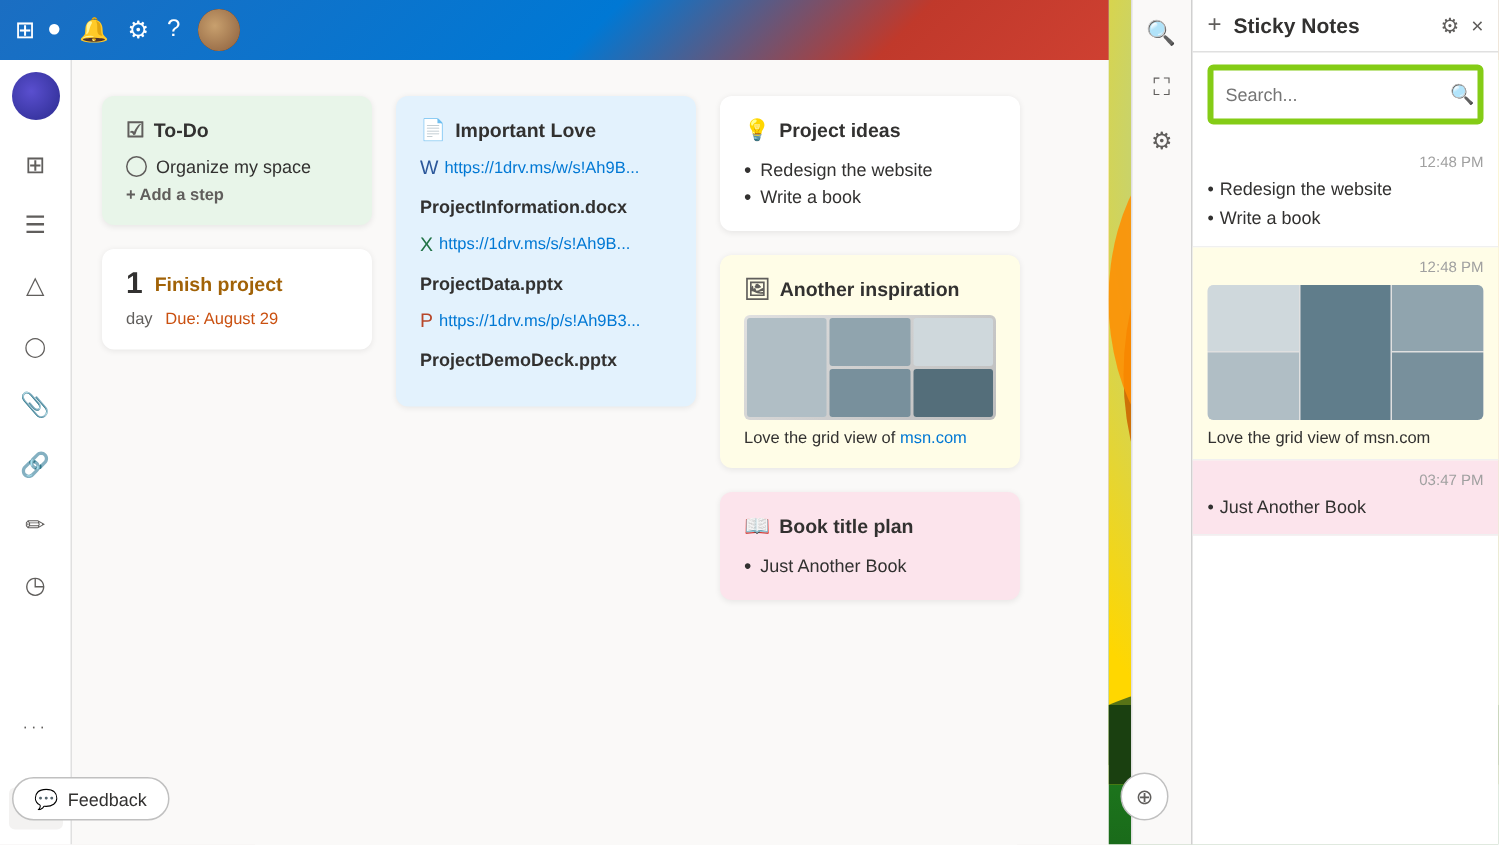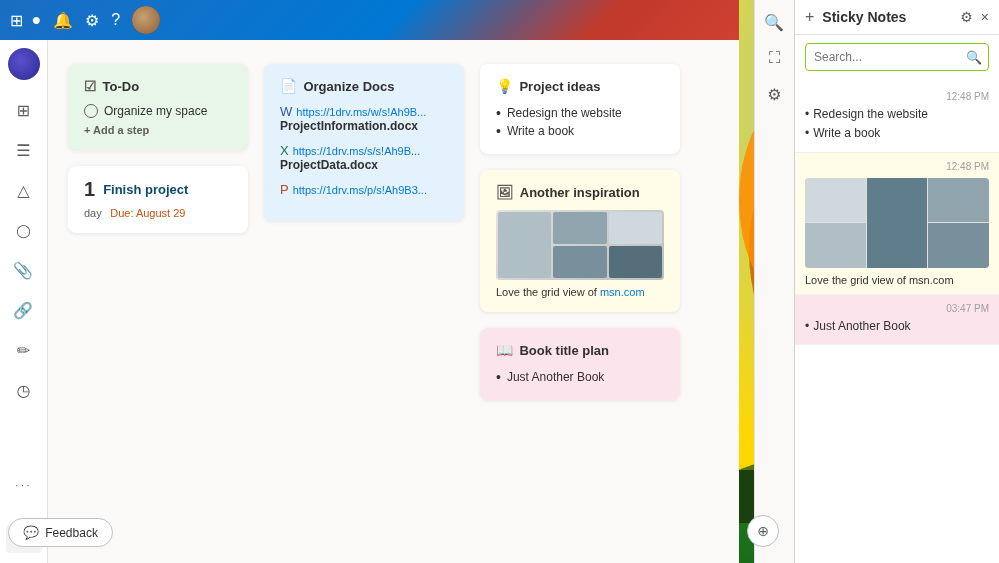--- a/index.html
+++ b/index.html
@@ -74,30 +74,30 @@
     
     .todo-card { background: #e8f5e9; width: 180px; }
     .todo-item { display: flex; gap: 6px; font-size: 12px; color: #323130; margin-bottom: 6px; }
     .todo-circle { width: 14px; height: 14px; border-radius: 50%; border: 1.5px solid #605e5c; flex-shrink: 0; }
     .add-step { font-size: 11px; color: #605e5c; display: flex; align-items: center; gap: 4px; margin-top: 4px; cursor: pointer; font-weight: bold; }
 
     
     .finish-card { background: white; width: 180px; padding: 12px 16px; }
     .finish-header { display: flex; align-items: center; gap: 8px; margin-bottom: 2px; }
     .finish-num { font-size: 20px; font-weight: 700; color: #323130; }
-    .finish-title { font-size: 13px; font-weight: 600; color: #0c4a6e; }
+    .finish-title { font-size: 13px; font-weight: 600; color: #a16207; }
     .finish-sub { font-size: 11px; color: #605e5c; }
     .due-badge { font-size: 11px; color: #ca5010; margin-top: 12px; }
 
     
     .docs-card { background: #e3f2fd; width: 200px; }
     .doc-item { margin-bottom: 10px; }
     .doc-link { font-size: 11px; color: #0078d4; display: flex; align-items: center; gap: 4px; }
     .doc-icon { font-size: 13px; }
-    .doc-filename { font-size: 12px; font-weight: 600; color: #323130; margin-top: 0; }
+    .doc-filename { font-size: 12px; font-weight: 600; color: #323130; margin-top: 12px; }
     .doc-icon-word { color: #2b579a; }
     .doc-icon-excel { color: #217346; }
     .doc-icon-ppt { color: #b7472a; }
 
     
     .ideas-card { background: white; width: 200px; }
     .bullet-list { list-style: none; }
     .bullet-list li { font-size: 12px; color: #323130; padding: 1px 0; display: flex; align-items: center; gap: 6px; }
     .bullet-list li::before { content: '•'; color: #323130; font-size: 14px; }
 
@@ -152,22 +152,22 @@
     .sticky-add-icon { font-size: 16px; color: #605e5c; cursor: pointer; }
     .sticky-title { font-size: 14px; font-weight: 700; color: #323130; }
     .sticky-gear { font-size: 14px; color: #605e5c; cursor: pointer; }
     .sticky-close { font-size: 14px; color: #605e5c; cursor: pointer; }
     .sticky-search {
       margin: 8px 10px;
       position: relative;
     }
     .sticky-search input {
       width: 100%;
-      height: 28px;
-      border: 1px solid #84cc16;
+      height: 40px;
+      border: 4px solid #84cc16;
       border-radius: 4px;
       padding: 0 28px 0 8px;
       font-size: 12px;
       outline: none;
     }
     .sticky-search-icon {
       position: absolute;
       right: 6px;
       top: 50%;
       transform: translateY(-50%);
@@ -315,41 +315,42 @@
             <span class="due-badge" style="margin-left:4px;">Due: August 29</span>
           </div>
         </div>
       </div>
 
       <div class="col">
 
         <div class="card docs-card">
           <div class="card-title">
             <span class="card-icon">📄</span>
-            <span>Organize Docs</span>
+            <span>Important Love</span>
           </div>
           <div class="doc-item">
             <div class="doc-link">
               <span class="doc-icon doc-icon-word">W</span>
               <span>https://1drv.ms/w/s!Ah9B...</span>
             </div>
             <div class="doc-filename">ProjectInformation.docx</div>
           </div>
           <div class="doc-item">
             <div class="doc-link">
               <span class="doc-icon doc-icon-excel">X</span>
               <span>https://1drv.ms/s/s!Ah9B...</span>
             </div>
-            <div class="doc-filename">ProjectData.docx</div>
+            <div class="doc-filename">ProjectData.pptx</div>
           </div>
           <div class="doc-item">
             <div class="doc-link">
               <span class="doc-icon doc-icon-ppt">P</span>
               <span>https://1drv.ms/p/s!Ah9B3...</span>
             </div>
+            <div class="doc-filename">ProjectDemoDeck.pptx</div>
           </div>
         </div>
       </div>
 
       <div class="col">
 
         <div class="card ideas-card">
           <div class="card-title">
             <span class="card-icon">💡</span>
             <span>Project ideas</span>

